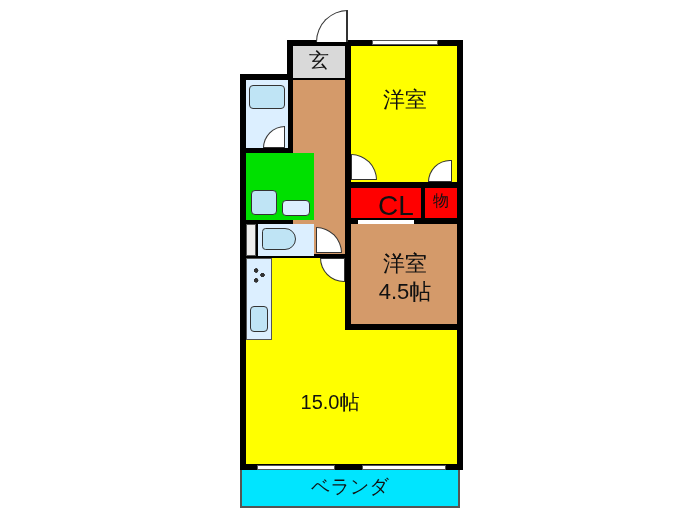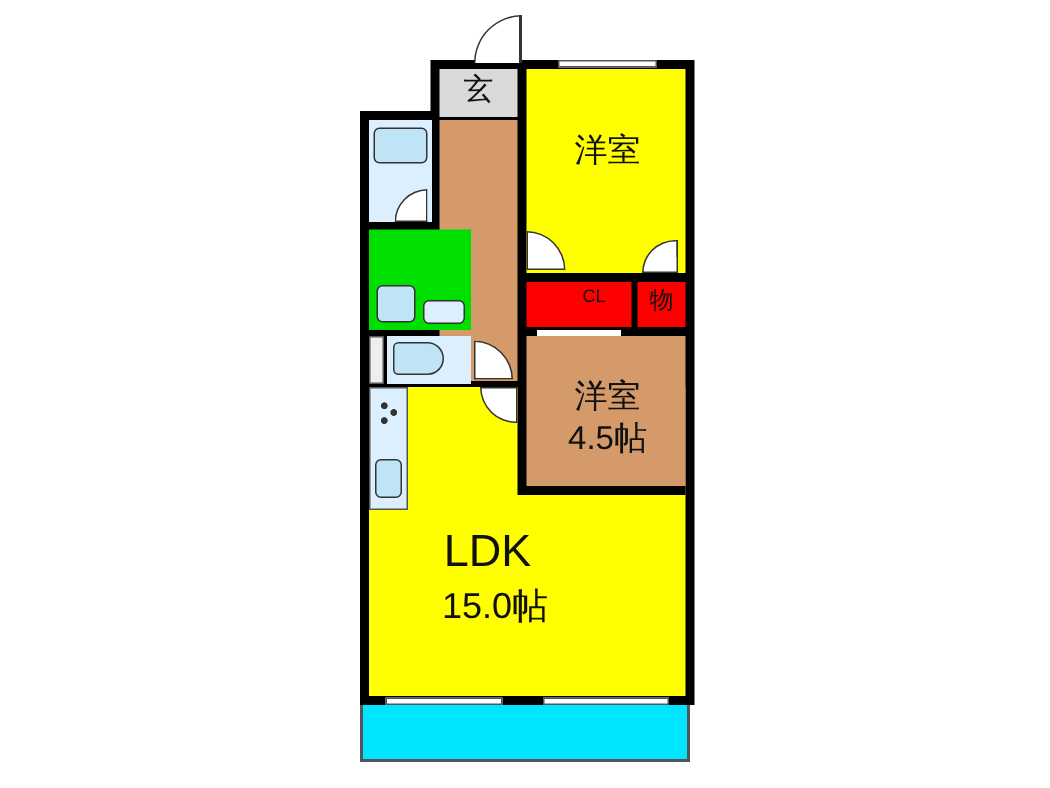--- a/index.html
+++ b/index.html
@@ -10,39 +10,40 @@
   .fixture { position:absolute; box-sizing:border-box; border:1.5px solid #333; border-radius:4px; background:#bfe4f5; }
   .door { position:absolute; box-sizing:border-box; border:1.5px solid #333; background:#fff; }
   .win { position:absolute; background:#fff; border:1px solid #555; box-sizing:border-box; }
 </style>
 </head>
 <body>
 
 <div class="abs" style="left:0;top:0;width:700px;height:525px;">
 
   <div class="abs" style="left:240px;top:468px;width:220px;height:40px;background:#00e5ff;border:2px solid #555;"></div>
+  <div class="label" style="left:240px;top:477px;width:220px;font-size:19px;">ベランダ</div>
 
   <div class="abs wall" style="left:287px;top:40px;width:176px;height:430px;"></div>
   <div class="abs wall" style="left:240px;top:74px;width:60px;height:396px;"></div>
 
   <div class="abs" style="left:293px;top:46px;width:52px;height:32px;background:#d9d9d9;"></div>
   <div class="label" style="left:293px;top:50px;width:52px;font-size:20px;">玄</div>
 
   <div class="abs" style="left:316px;top:10px;width:32px;height:32px;border:1.5px solid #333;border-radius:32px 0 0 0;border-bottom:none;border-right:2px solid #333;background:#fff;"></div>
 
   <div class="abs" style="left:293px;top:80px;width:52px;height:174px;background:#d49a6a;"></div>
 
   <div class="abs" style="left:351px;top:46px;width:106px;height:136px;background:#ffff00;"></div>
   <div class="win" style="left:372px;top:40px;width:66px;height:5px;"></div>
   <div class="label" style="left:360px;top:88px;width:90px;font-size:22px;">洋室</div>
   <div class="door" style="left:351px;top:154px;width:26px;height:26px;border-radius:0 26px 0 0;"></div>
   <div class="door" style="left:428px;top:160px;width:24px;height:22px;border-radius:22px 0 0 0;"></div>
 
   <div class="abs" style="left:351px;top:188px;width:70px;height:30px;background:#ff0000;"></div>
-  <div class="label" style="left:351px;top:191px;width:90px;font-size:12px;">CL</div>
+  <div class="label" style="left:351px;top:191px;width:90px;font-size:28px;">CL</div>
   <div class="abs" style="left:425px;top:188px;width:32px;height:30px;background:#ff0000;"></div>
   <div class="label" style="left:425px;top:193px;width:32px;font-size:16px;">物</div>
 
   <div class="abs" style="left:351px;top:224px;width:106px;height:100px;background:#d49a6a;"></div>
   <div class="abs" style="left:358px;top:220px;width:56px;height:4px;background:#fff;"></div>
   <div class="label" style="left:360px;top:252px;width:90px;font-size:22px;">洋室</div>
   <div class="label" style="left:360px;top:280px;width:90px;font-size:22px;">4.5帖</div>
 
   <div class="abs" style="left:246px;top:80px;width:42px;height:68px;background:#dcefff;"></div>
   <div class="fixture" style="left:249px;top:85px;width:36px;height:24px;"></div>
@@ -61,18 +62,17 @@
   <div class="abs" style="left:345px;top:258px;width:112px;height:72px;background:#000;"></div>
   <div class="abs" style="left:351px;top:258px;width:106px;height:66px;background:#d49a6a;"></div>
   <div class="label" style="left:360px;top:252px;width:90px;font-size:22px;">洋室</div>
   <div class="label" style="left:360px;top:280px;width:90px;font-size:22px;">4.5帖</div>
   <div class="door" style="left:320px;top:258px;width:25px;height:24px;border-radius:0 0 0 24px;"></div>
 
   <div class="abs" style="left:246px;top:258px;width:26px;height:82px;background:#dcefff;border:1px solid #555;"></div>
   <div class="abs" style="left:252px;top:266px;width:14px;height:18px;background:radial-gradient(circle at 30% 25%,#333 2px,transparent 2.5px),radial-gradient(circle at 75% 50%,#333 2px,transparent 2.5px),radial-gradient(circle at 30% 80%,#333 2px,transparent 2.5px);"></div>
   <div class="fixture" style="left:250px;top:306px;width:18px;height:26px;"></div>
 
-  <div class="label" style="left:260px;top:352px;width:130px;font-size:30px;">LDK</div>
-  <div class="label" style="left:265px;top:392px;width:130px;font-size:24px;">15.0帖</div>
+  <div class="label" style="left:265px;top:392px;width:130px;font-size:20px;">15.0帖</div>
 
   <div class="win" style="left:257px;top:465px;width:78px;height:5px;"></div>
   <div class="win" style="left:362px;top:465px;width:84px;height:5px;"></div>
 </div>
 
 </body></html>

